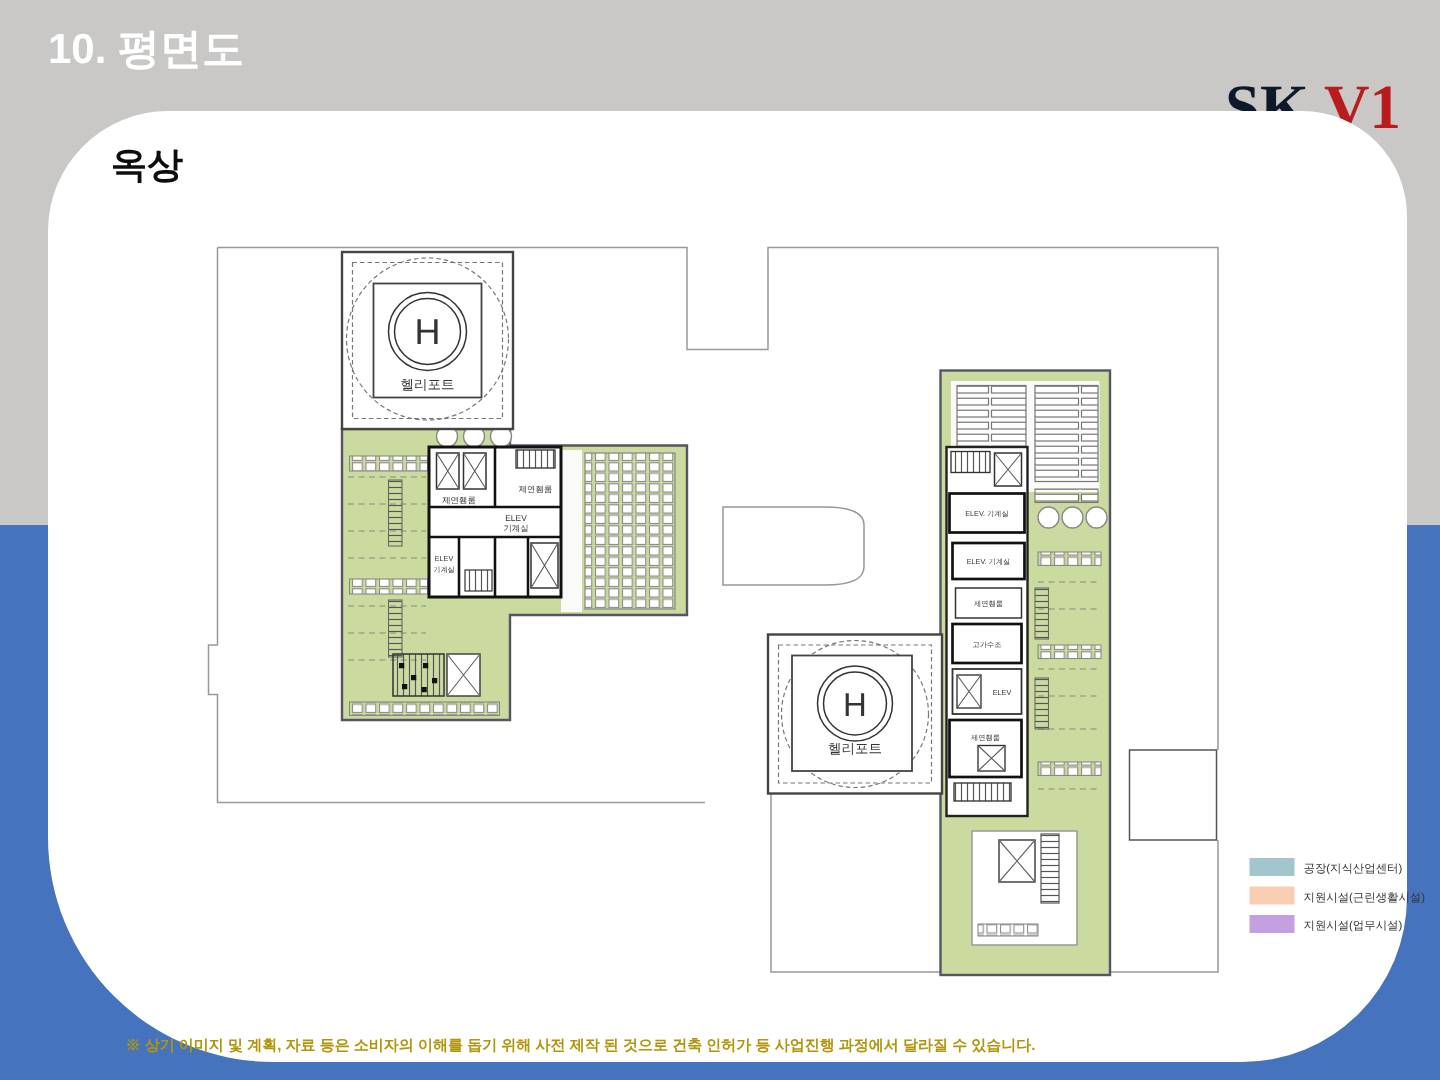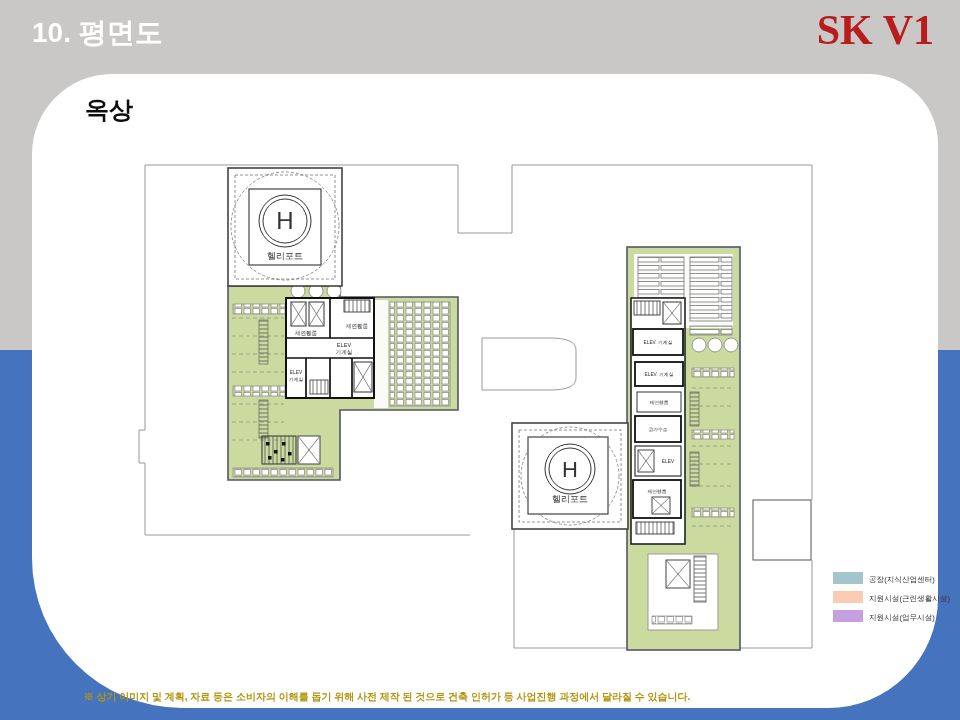--- a/index.html
+++ b/index.html
@@ -13,24 +13,24 @@
     background:#ffffff;border-radius:80px 70px 110px 150px;
   }
   .title{
     position:absolute;left:32px;top:14px;color:#ffffff;
     font-weight:bold;font-size:28px;letter-spacing:0px;
   }
   .brand{
     position:absolute;right:26px;top:6px;display:flex;align-items:baseline;gap:12px;
   }
   .brand .loc{font-size:28px;font-weight:bold;color:#16161e;}
-  .brand .sk{font-family:"Liberation Serif",serif;font-size:42px;font-weight:bold;color:#b91c1c;}
+  .brand .sk{font-family:"Liberation Serif",serif;font-size:42px;font-weight:bold;color:#0f172a;margin-top:42px;}
   .brand .v1{font-family:"Liberation Serif",serif;font-size:42px;font-weight:bold;color:#b91c1c;margin-left:-2px;}
   .section-label{
-    position:absolute;left:74px;top:94px;font-size:24px;font-weight:bold;color:#0d0d0d;margin-left:11px;
+    position:absolute;left:74px;top:94px;font-size:24px;font-weight:bold;color:#0d0d0d;
   }
   .disclaimer{
     position:absolute;left:0;top:690px;width:774px;text-align:center;
     font-size:10px;font-weight:bold;color:#B2950B;
   }
   svg.plan{position:absolute;left:0;top:0;}
   svg.plan text{font-family:"Liberation Sans",sans-serif;fill:#333;}
   .room-label{font-size:5.6px;fill:#2b2b2b;}
   .room-label-sm{font-size:4.8px;fill:#2b2b2b;}
   .heli-h{font-size:24px;fill:#222;}

